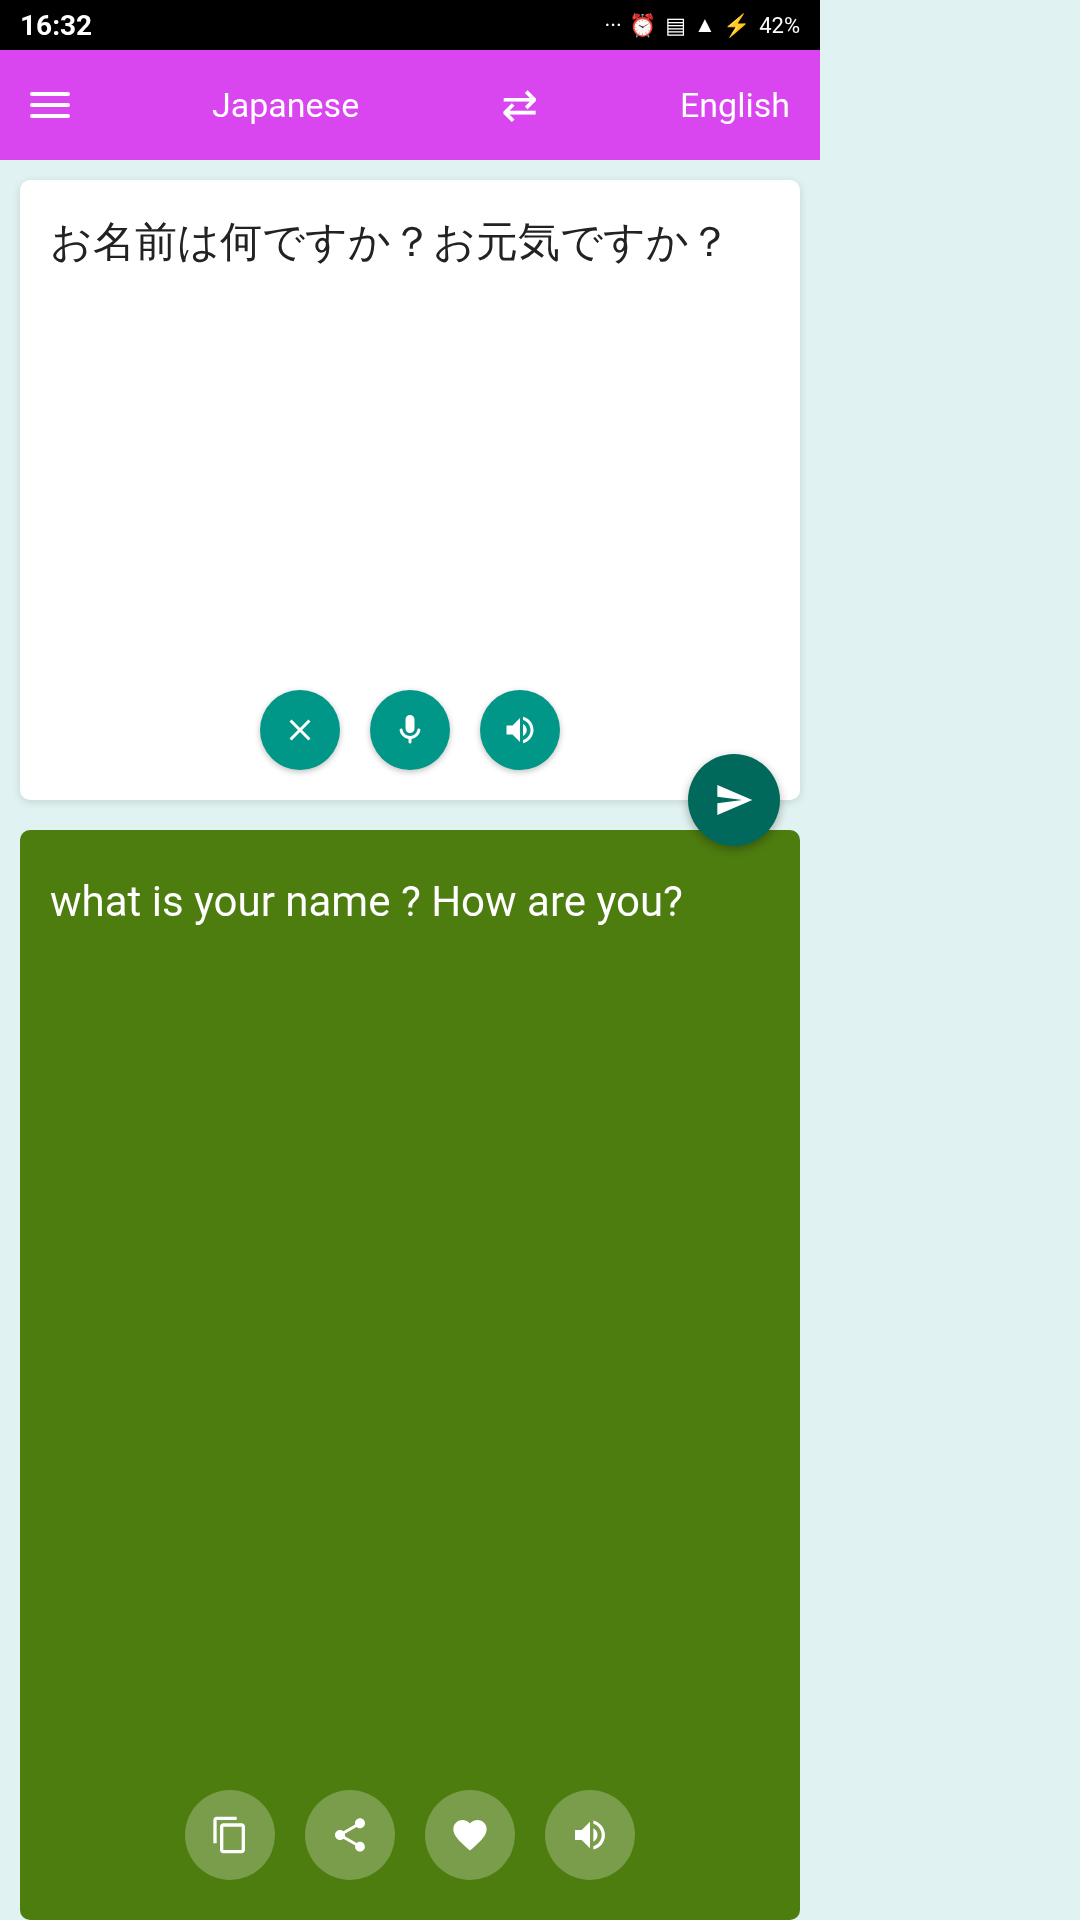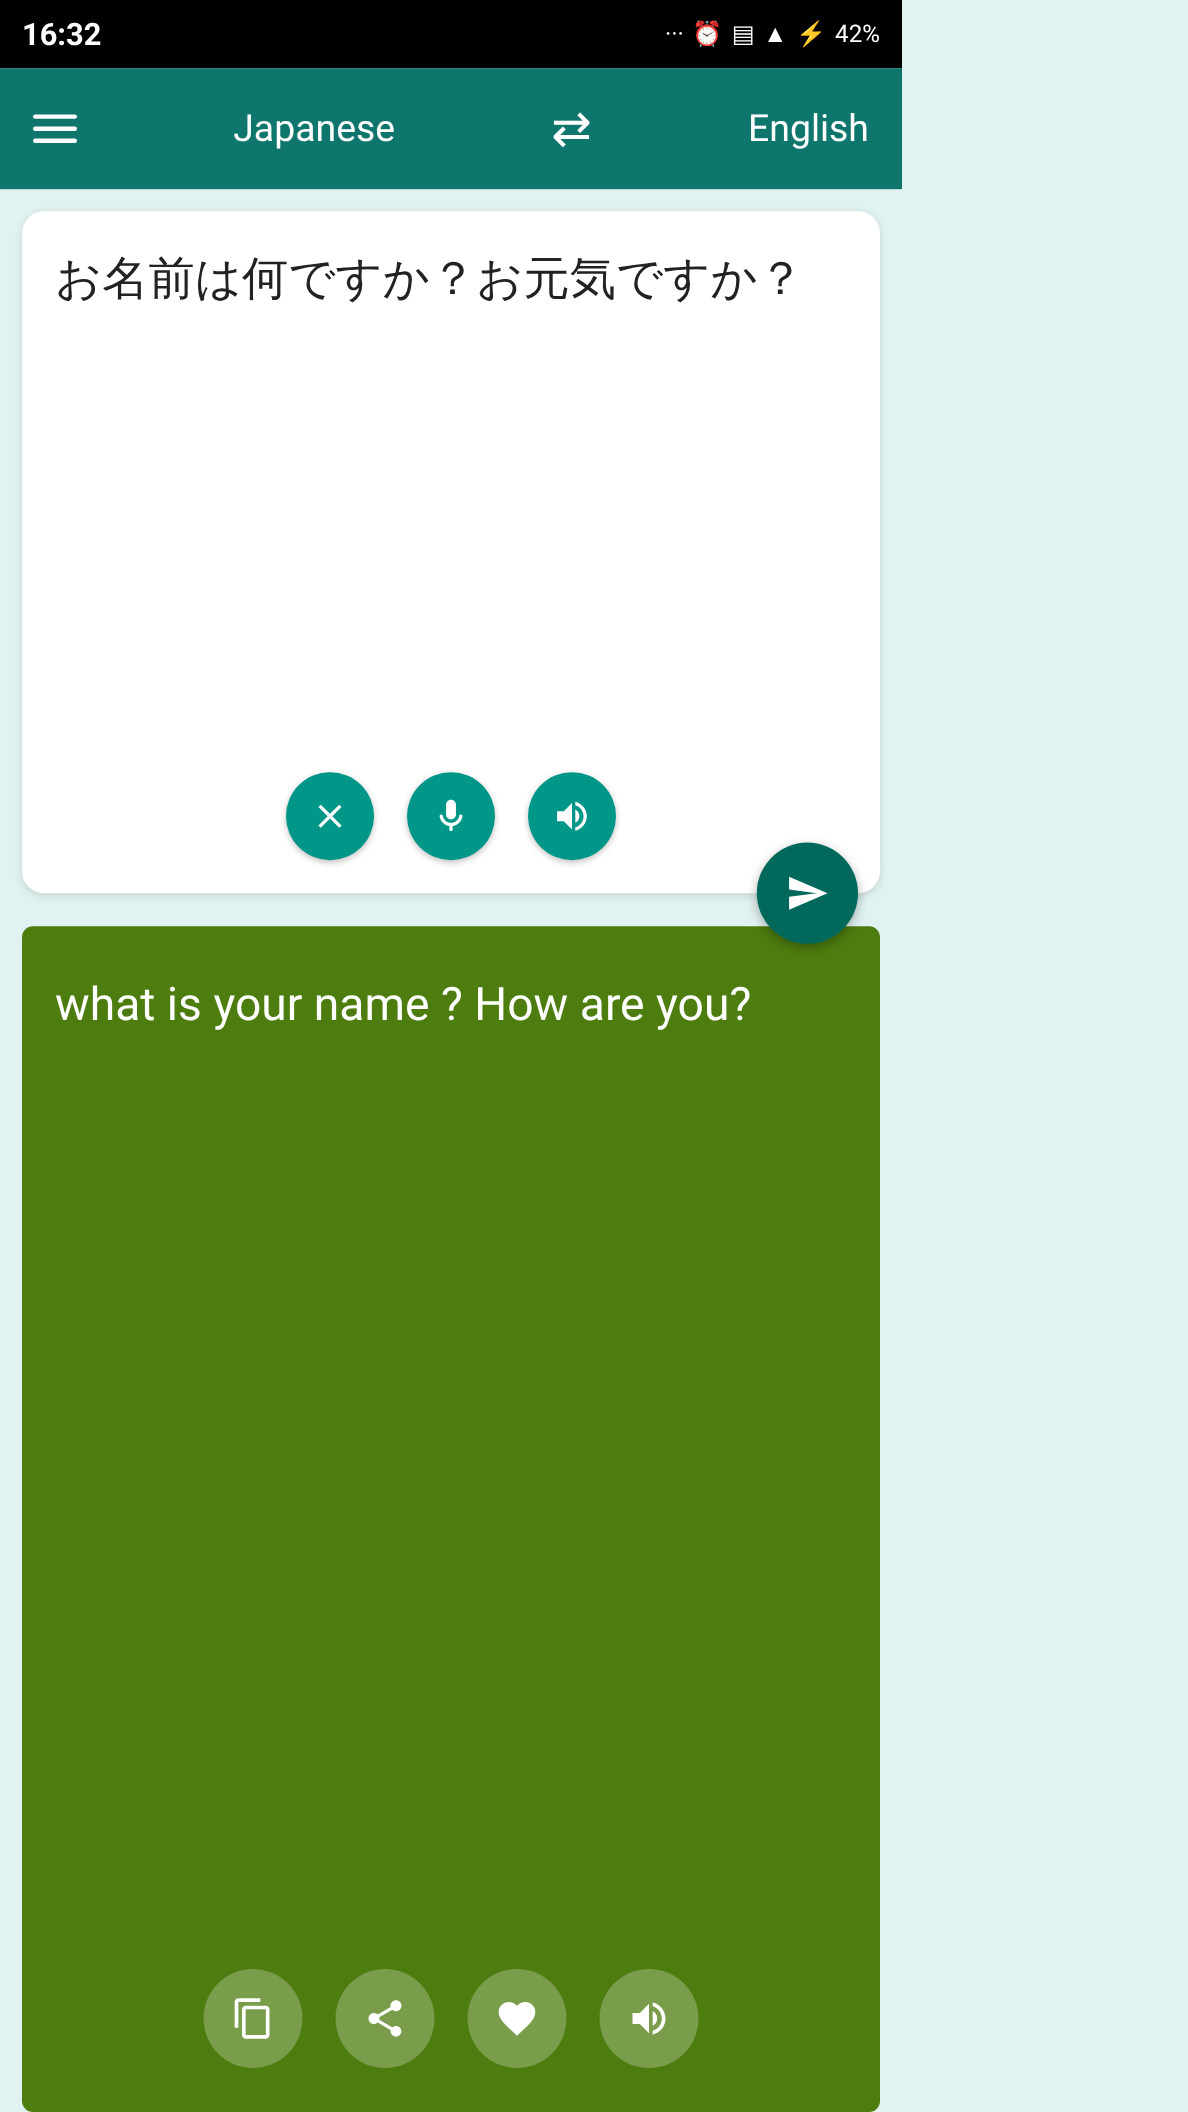--- a/index.html
+++ b/index.html
@@ -11,40 +11,40 @@
       font-family: 'Roboto', Arial, sans-serif;
       background: #e0f2f1;
       display: flex;
       flex-direction: column;
     }
 
     
     .status-bar {
       background: #000;
       color: #fff;
-      height: 62px;
+      height: 50px;
       display: flex;
       align-items: center;
       justify-content: space-between;
       padding: 0 20px;
       font-size: 28px;
       font-weight: bold;
       flex-shrink: 0;
     }
     .status-right {
       display: flex;
       align-items: center;
       gap: 8px;
       font-size: 22px;
       font-weight: normal;
     }
 
     
     .toolbar {
-      background: #0f766e;
+      background: #d946ef;
       height: 110px;
       display: flex;
       align-items: center;
       justify-content: space-between;
       padding: 0 30px;
       flex-shrink: 0;
     }
     .toolbar-menu {
       display: flex;
       flex-direction: column;
@@ -74,21 +74,21 @@
       flex: 1;
       display: flex;
       flex-direction: column;
       padding: 20px 20px 0 20px;
       gap: 0;
     }
 
     
     .source-panel {
       background: #fff;
-      border-radius: 20px;
+      border-radius: 10px;
       padding: 30px 30px 100px 30px;
       position: relative;
       min-height: 620px;
       box-shadow: 0 2px 8px rgba(0,0,0,0.12);
     }
     .source-text {
       font-size: 42px;
       color: #222;
       line-height: 1.5;
     }

